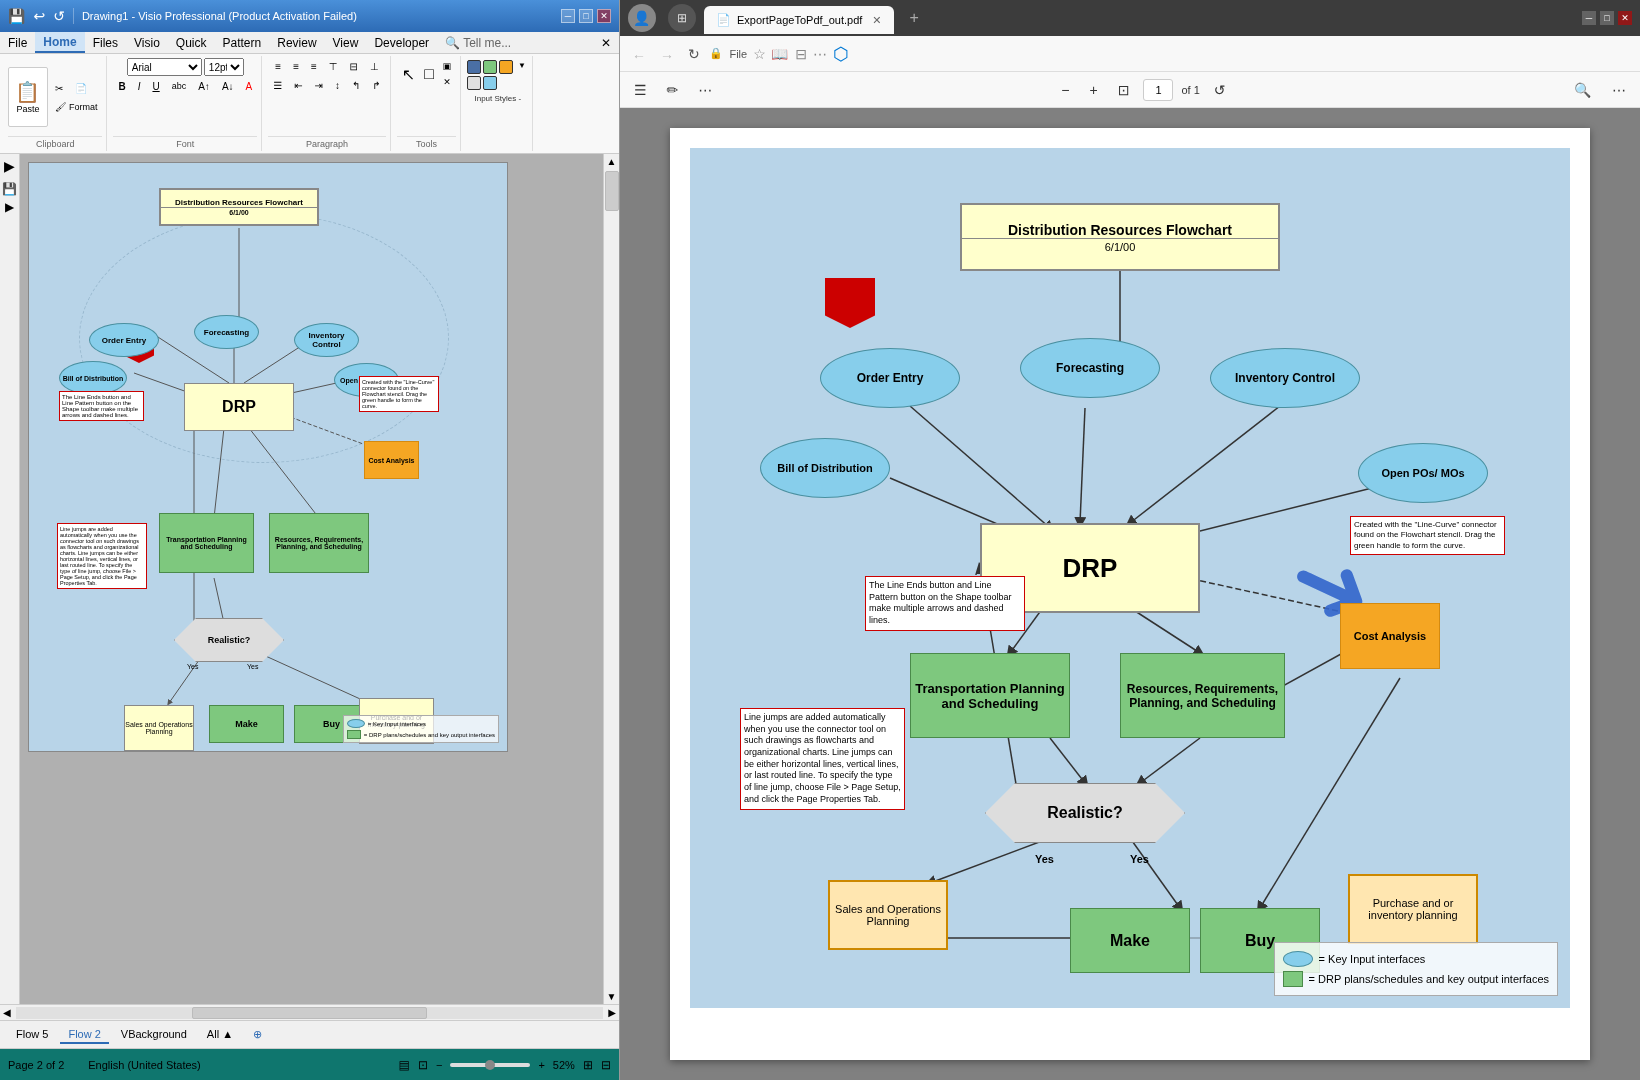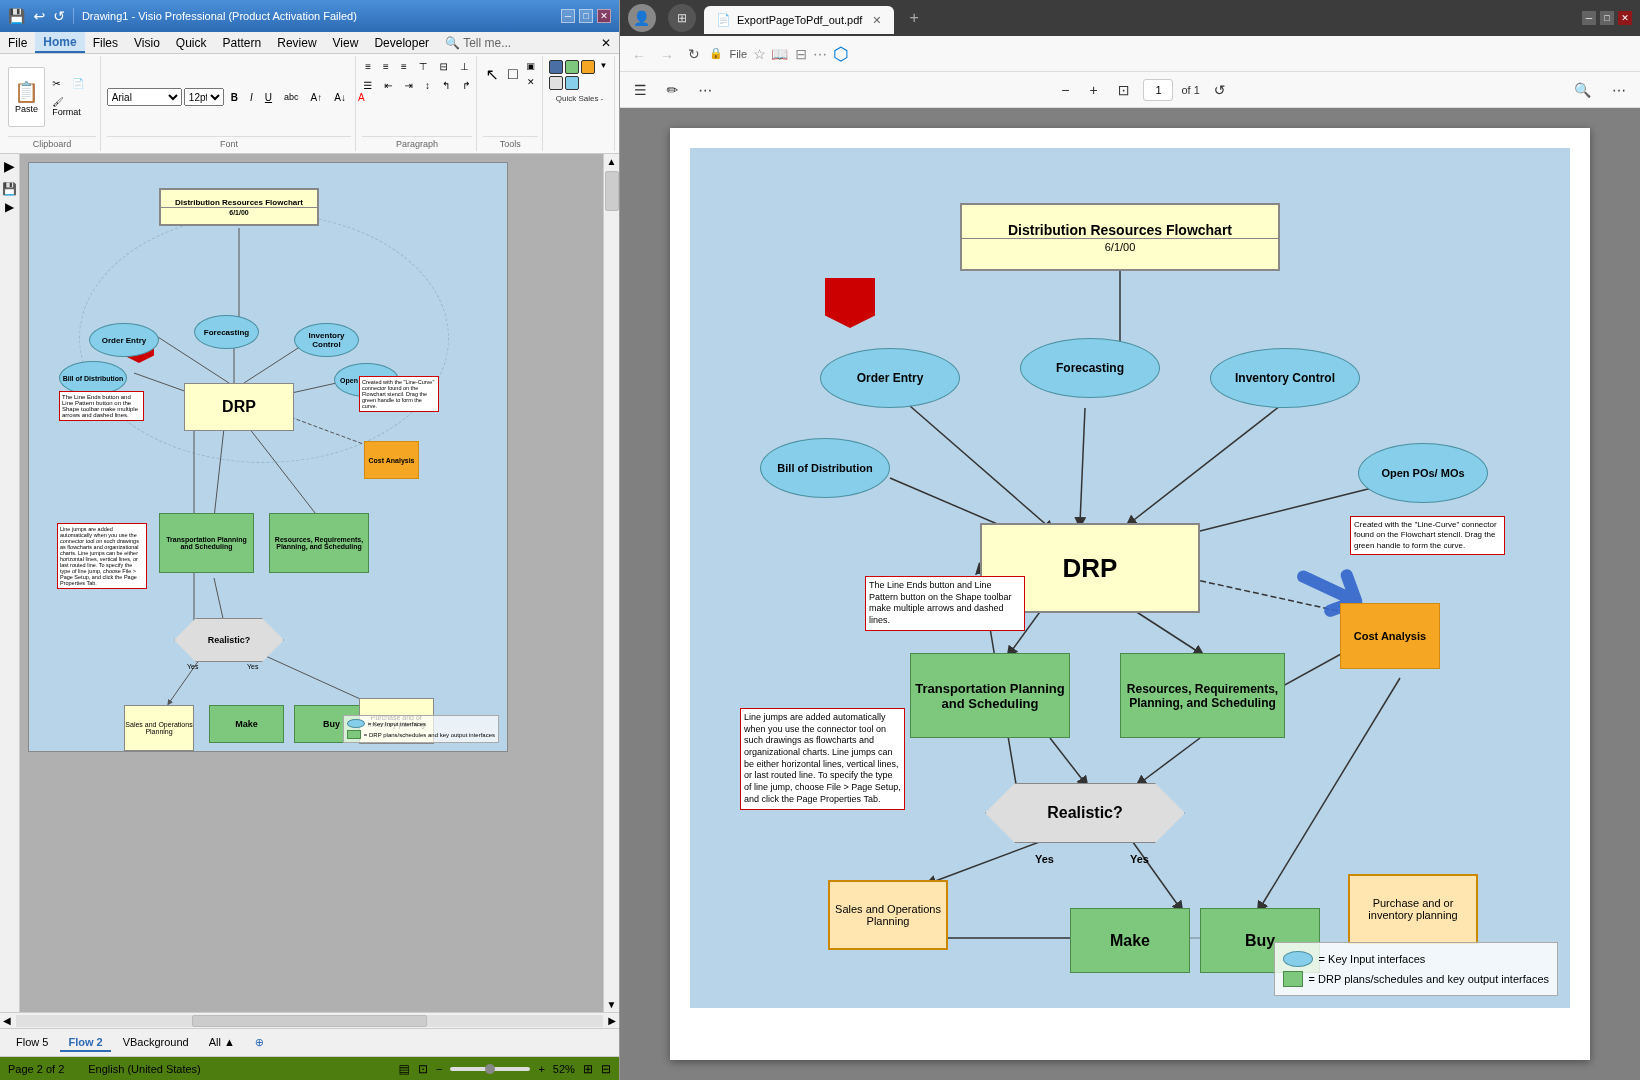--- a/index.html
+++ b/index.html
@@ -180,41 +180,41 @@
       top: 8px;
       left: 8px;
       width: 480px;
       height: 590px;
       background: #b8d4e8;
       border: 1px solid #888;
     }
 
     
     .status-bar {
-      height: 24px;
-      background: #4d7c0f;
+      height: 32px;
+      background: #0f766e;
       border-top: 1px solid #ccc;
       display: flex;
       align-items: center;
       padding: 0 8px;
       font-size: 11px;
       gap: 16px;
     }
     .status-tabs {
       display: flex;
       gap: 4px;
       margin-right: auto;
     }
     .status-tab {
       padding: 2px 8px;
       font-size: 11px;
       cursor: pointer;
       border-radius: 2px 2px 0 0;
     }
-    .status-tab.active { color: #2d6bb5; font-weight: bold; border-bottom: 2px solid #2d6bb5; }
+    .status-tab.active { color: #2d6bb5; font-weight: normal; border-bottom: 2px solid #2d6bb5; }
 
     
     .scroll-h {
       height: 16px;
       background: #f0f0f0;
       border-top: 1px solid #ccc;
       display: flex;
       align-items: center;
     }
     .scroll-h-track {
@@ -592,21 +592,21 @@
             <div class="ribbon-btn">✂</div>
             <div class="ribbon-btn">📄</div>
           </div>
           <div class="ribbon-btn" style="font-size:9px">🖌 Format</div>
         </div>
       </div>
       <div class="ribbon-group-label">Clipboard</div>
     </div>
 
     <div class="ribbon-group">
-      <div class="ribbon-buttons" style="flex-direction:row;gap:2px">
+      <div class="ribbon-buttons" style="flex-direction:column;gap:2px">
         <div style="display:flex;gap:2px;align-items:center">
           <select style="font-size:10px;width:75px;height:18px">
             <option>Arial</option>
           </select>
           <select style="font-size:10px;width:40px;height:18px">
             <option>12pt.</option>
           </select>
         </div>
         <div style="display:flex;gap:2px">
           <div class="ribbon-btn" style="font-weight:bold">B</div>
@@ -663,21 +663,21 @@
           <div style="width:14px;height:14px;background:#4a6fa5;border:1px solid #333;border-radius:2px"></div>
           <div style="width:14px;height:14px;background:#7ec87e;border:1px solid #333;border-radius:2px"></div>
           <div style="width:14px;height:14px;background:#f5a623;border:1px solid #333;border-radius:2px"></div>
           <div class="ribbon-btn" style="font-size:8px;padding:0 2px">▼</div>
         </div>
         <div style="display:flex;gap:2px">
           <div style="width:14px;height:14px;background:#e0e0e0;border:1px solid #333;border-radius:2px"></div>
           <div style="width:14px;height:14px;background:#87ceeb;border:1px solid #333;border-radius:2px"></div>
         </div>
       </div>
-      <div style="font-size:8px;color:#333;margin-top:2px">Quick Sales -</div>
+      <div style="font-size:8px;color:#333;margin-top:2px">Input Styles -</div>
     </div>
   </div>
 
   <div class="canvas-area">
     <div class="left-sidebar">
       <div style="font-size:14px;cursor:pointer">▶</div>
       <div style="font-size:12px;margin-top:4px">💾</div>
       <div style="font-size:12px">▶</div>
     </div>
 

